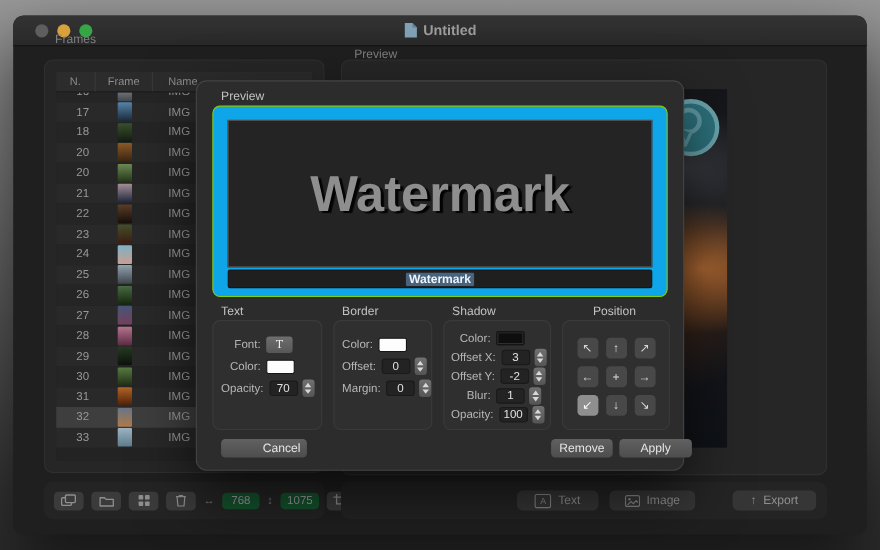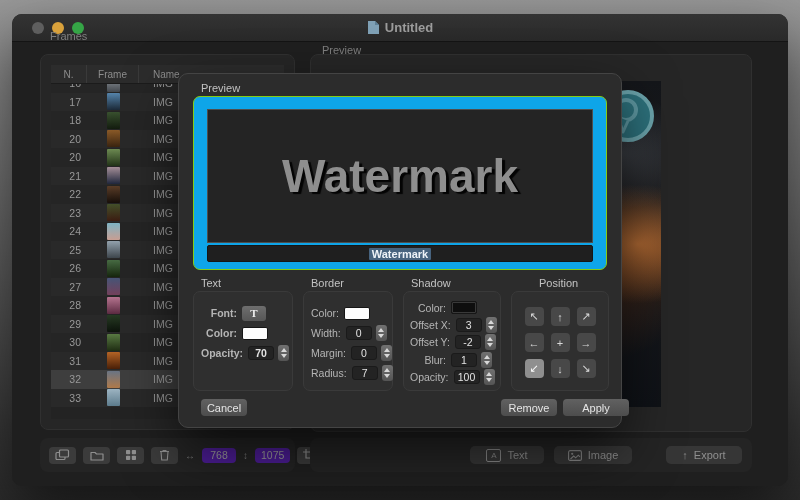--- a/index.html
+++ b/index.html
@@ -27,59 +27,59 @@
   .preview-box{position:absolute;left:298px;top:40px;width:442px;height:378px;background:#262626;border:1px solid #303030;border-radius:8px;box-sizing:border-box;}
   .main-image{position:absolute;left:22px;top:26px;width:328px;height:326px;overflow:hidden;background:
     radial-gradient(120px 80px at 88% 22%, rgba(150,160,172,.26), transparent 70%),
     radial-gradient(130px 85px at 93% 50%, rgba(200,120,58,.8), transparent 70%),
     radial-gradient(170px 130px at 76% 58%, rgba(122,62,26,.5), transparent 72%),
     linear-gradient(180deg,#14161a 0%,#1b1b1d 38%,#241810 52%,#14161a 70%,#0f1217 100%);}
   .badge{position:absolute;right:6px;top:8px;}
   .footer-left{position:absolute;left:28px;top:424px;width:255px;height:34px;background:#242424;border-radius:8px;display:flex;align-items:center;padding:0 9px;gap:7px;box-sizing:border-box;}
   .tool-btn{width:27px;height:17px;background:#3b3b3b;border-radius:4px;display:flex;align-items:center;justify-content:center;flex:none;}
   .dim-glyph{color:#7a7a7a;font-size:10px;flex:none;}
-  .size-field{height:15px;background:#4c1d95;border-radius:4px;color:#9d9d9d;font-size:10.5px;display:flex;align-items:center;justify-content:center;padding:0 6px;min-width:22px;flex:none;}
+  .size-field{height:15px;background:#14532d;border-radius:4px;color:#9d9d9d;font-size:10.5px;display:flex;align-items:center;justify-content:center;padding:0 6px;min-width:22px;flex:none;}
   .footer-right{position:absolute;left:298px;top:424px;width:442px;height:34px;background:#242424;border-radius:8px;}
   .fbtn{position:absolute;top:8px;height:18px;background:#363636;border-radius:5px;display:flex;align-items:center;justify-content:center;gap:6px;color:#8f8f8f;font-size:11px;}
   .fbtn.text{left:160px;width:74px;}
   .fbtn.image{left:244px;width:78px;}
   .fbtn.export{right:10px;width:76px;}
   .icon-a{width:13px;height:11px;border:1px solid #878787;border-radius:2px;font-size:8px;display:flex;align-items:center;justify-content:center;color:#878787;}
   .export-arrow{font-size:11px;color:#878787;}
   
   .dialog{position:absolute;left:178px;top:73px;width:444px;height:355px;background:#2c2c2c;border:1px solid #444444;border-radius:10px;box-shadow:0 22px 55px rgba(0,0,0,.62);z-index:10;box-sizing:border-box;}
   .dlg-label{position:absolute;font-size:11px;color:#c2c2c2;}
   .dlg-preview-box{position:absolute;left:14px;top:22px;right:14px;height:172px;background:#0ea5e9;border:1px solid #84cc16;border-radius:7px;font-weight:bold;}
   .canvas{position:absolute;left:13px;top:12px;right:13px;height:132px;background:#242424;border:1px solid #4e4e4e;display:flex;align-items:center;justify-content:center;}
   .wm-text{font-size:46px;color:#8e8e8e;text-shadow:3px 2px 1px rgba(0,0,0,.9);}
   .wm-input{position:absolute;left:13px;bottom:7px;right:13px;height:15px;background:#1f1f1f;border:1px solid #161616;border-radius:2px;display:flex;align-items:center;justify-content:center;}
   .wm-sel{background:#47637e;color:#eef3f8;font-size:11px;padding:0 3px;border-radius:1px;}
   .grp{position:absolute;top:217px;height:100px;background:#2f2f2f;border:1px solid #3a3a3a;border-radius:7px;box-sizing:border-box;}
-  .grp-text{left:14px;width:100px;padding-top:11px;font-weight:bold;}
+  .grp-text{left:14px;width:100px;padding-top:11px;}
   .grp-border{left:124px;width:90px;padding-top:11px;}
   .grp-shadow{left:224px;width:98px;padding-top:7px;}
   .grp-position{left:332px;width:98px;}
   .ctl-row{display:flex;align-items:center;height:20px;padding:0 7px;}
   .grp-shadow .ctl-row{height:17.4px;padding:0 6px;}
   .ctl-lbl{flex:1;text-align:right;font-size:10.5px;color:#b5b5b5;margin-right:5px;white-space:nowrap;}
   .ctl-area{width:43px;display:flex;align-items:center;flex:none;}
   .font-btn{width:24px;height:15px;background:linear-gradient(#6e6e6e,#575757);border-radius:3px;color:#efefef;font-family:"Liberation Serif",serif;font-size:11px;display:flex;align-items:center;justify-content:center;}
   .swatch{width:26px;height:13px;border-radius:2px;border:1px solid #161616;box-shadow:inset 0 0 0 1px rgba(255,255,255,.18);box-sizing:border-box;}
   .swatch.white{background:#fdfdfd;}
   .swatch.black{background:#0e0e0e;}
   .swatch.bw{background:linear-gradient(115deg,#060606 48%,#f5f5f5 50%);}
   .val{width:26px;height:14px;background:#232323;border:1px solid #1a1a1a;border-radius:3px;color:#e2e2e2;font-size:10.5px;display:flex;align-items:center;justify-content:center;box-sizing:border-box;flex:none;}
   .stepper{width:11px;height:16px;background:linear-gradient(#717171,#545454);border-radius:3px;margin-left:4px;display:flex;flex-direction:column;align-items:center;justify-content:center;flex:none;}
   .stepper::before{content:"";border-left:3px solid transparent;border-right:3px solid transparent;border-bottom:4px solid #d8d8d8;margin-bottom:2px;}
   .stepper::after{content:"";border-left:3px solid transparent;border-right:3px solid transparent;border-top:4px solid #d8d8d8;}
   .pos-grid{display:grid;grid-template-columns:repeat(3,19px);gap:7px;justify-content:center;margin-top:15px;}
   .pos-btn{width:19px;height:19px;background:#484848;border-radius:4px;color:#d9d9d9;font-size:11px;display:flex;align-items:center;justify-content:center;}
   .pos-btn.sel{background:#8f8f8f;color:#fafafa;}
   .dlg-btn{position:absolute;top:325px;height:17px;background:linear-gradient(#616161,#4d4d4d);border-radius:4px;color:#e5e5e5;font-size:11px;display:flex;align-items:center;justify-content:center;}
-  .dlg-btn.cancel{left:22px;width:46px;}
+  .dlg-btn.cancel{left:22px;width:46px;padding-left:32px;}
   .dlg-btn.remove{left:322px;width:56px;}
   .dlg-btn.apply{left:384px;width:66px;}
   svg{display:block;}
 </style>
 </head>
 <body>
 
 <div class="window">
   <div class="titlebar">
     <div class="lights">
@@ -338,37 +338,30 @@
 
   <span class="dlg-label" style="left:132px;top:203px;">Border</span>
   <div class="grp grp-border">
     <div class="ctl-row">
       <span class="ctl-lbl">Color:</span>
       <span class="ctl-area">
           <span class="swatch white"></span>
         </span>
     </div>
     <div class="ctl-row">
-      <span class="ctl-lbl">Width:</span>
+      <span class="ctl-lbl">Offset:</span>
       <span class="ctl-area">
           <span class="val">0</span>
           <span class="stepper"></span>
         </span>
     </div>
     <div class="ctl-row">
       <span class="ctl-lbl">Margin:</span>
       <span class="ctl-area">
           <span class="val">0</span>
-          <span class="stepper"></span>
-        </span>
-    </div>
-    <div class="ctl-row">
-      <span class="ctl-lbl">Radius:</span>
-      <span class="ctl-area">
-          <span class="val">7</span>
           <span class="stepper"></span>
         </span>
     </div>
   </div>
 
   <span class="dlg-label" style="left:232px;top:203px;text-align:center;">Shadow</span>
   <div class="grp grp-shadow">
     <div class="ctl-row">
       <span class="ctl-lbl">Color:</span>
       <span class="ctl-area">

